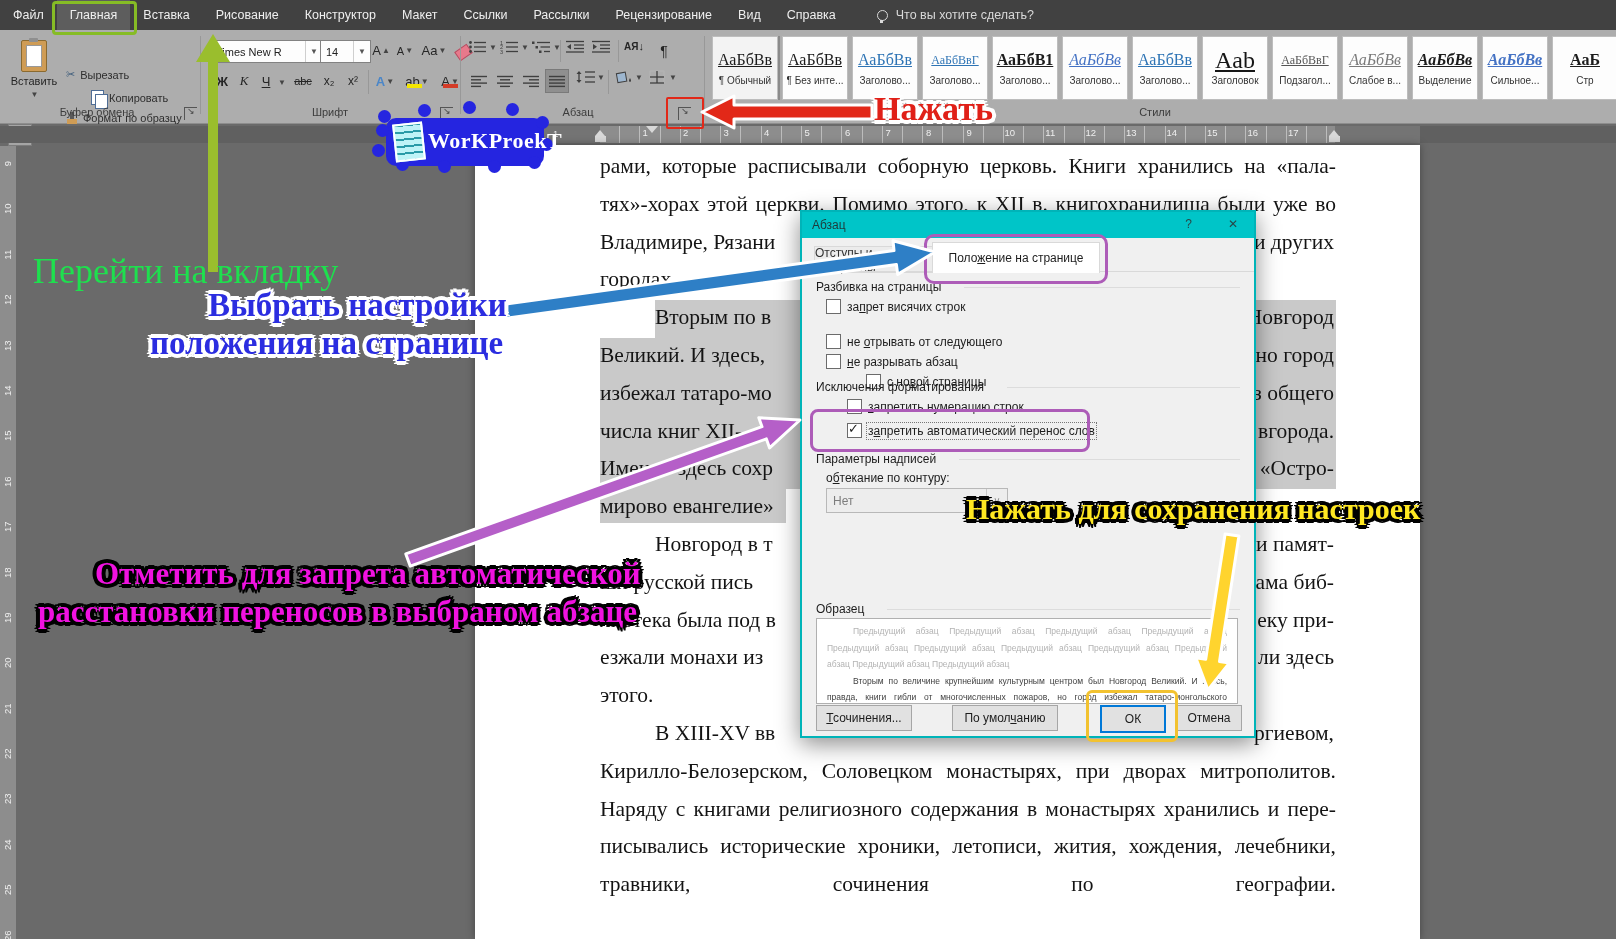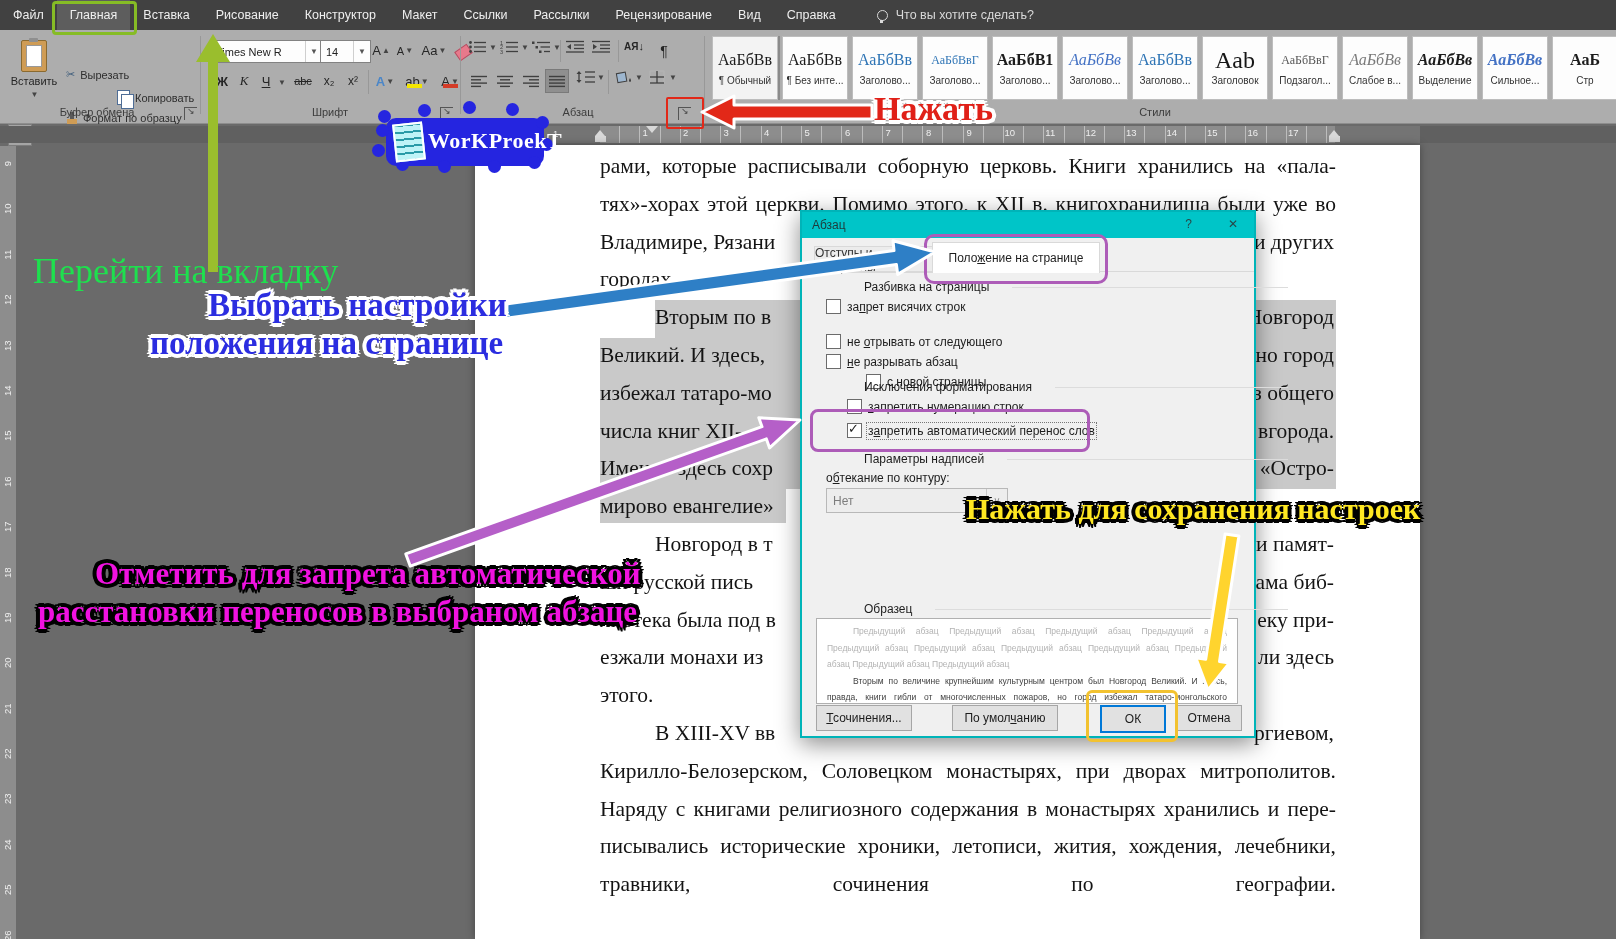--- a/index.html
+++ b/index.html
@@ -41,21 +41,21 @@
   .alic line{stroke:#3f3f3f;stroke-width:1.4;}
   .lic{width:20px;height:14px;}
   .lic line{stroke:#3f3f3f;stroke-width:1.3;}
   .lic circle{fill:#3f3f3f;}
   .lic text{font-size:5.5px;fill:#3f3f3f;font-family:"Liberation Sans",sans-serif;}
   .justify-on{background:#8f8f8f;outline:1px solid #7a7a7a;}
   
   .stylecard{width:64px;height:62px;background:#fdfdfd;border:1px solid #bdbdbd;margin-right:4px;flex:none;
     display:flex;flex-direction:column;align-items:center;justify-content:center;gap:6px;}
   .stylecard.sel{outline:2px solid #8a8a8a;background:#f3f3f3;}
-  .stylecard .smp{font-family:"Liberation Serif",serif;font-size:16px;line-height:18px;}
+  .stylecard .smp{font-family:"Liberation Serif",serif;font-size:16px;line-height:18px;text-decoration:underline;}
   .stylecard .slbl{font-size:10px;color:#333;max-width:60px;overflow:hidden;white-space:nowrap;}
   .smp.blk{color:#1c1c1c}.smp.blu{color:#2e74b5}.smp.blu-sm{color:#2e74b5;font-size:12px}
   .smp.bold{font-weight:bold;color:#1c1c1c}.smp.it-blu{font-style:italic;color:#4472c4}
   .smp.big{font-size:24px;color:#161616}.smp.sm{font-size:12px;color:#555}
   .smp.it-gy{font-style:italic;color:#7a7a7a}.smp.bi{font-weight:bold;font-style:italic;color:#1c1c1c}
   .smp.bib{font-weight:bold;font-style:italic;color:#4472c4}
 
   
   #corner{position:absolute;left:8px;top:124px;width:22px;height:20px;background:#a5a5a5;border:1px solid #7c7c7c;
     font-size:12px;color:#333;display:flex;align-items:center;justify-content:center;font-weight:bold;}
@@ -93,21 +93,21 @@
     border:2px solid #00b4b8;box-shadow:0 6px 22px rgba(0,0,0,.45);z-index:10;font-size:12px;color:#1d1d1d;}
   #dlgtitle{position:absolute;left:0;top:0;right:0;height:26px;background:var(--dlg-title,#00c5c8);
     display:flex;align-items:center;padding:0 10px;color:#1e3a3a;}
   #dlghelp{position:absolute;right:62px;top:5px;color:#274848;}
   #dlgclose{position:absolute;right:16px;top:5px;color:#274848;}
   .tabstrip{position:absolute;left:0;top:59px;width:100%;height:1px;background:#d9d9d9;}
   .dtab1{position:absolute;left:12px;top:34px;width:118px;height:25px;background:#ececec;border:1px solid #d9d9d9;
     display:flex;align-items:center;justify-content:center;color:#333;}
   .dtab2{position:absolute;left:130px;top:30px;width:166px;height:30px;background:#fff;border:1px solid #d9d9d9;border-bottom:none;
     display:flex;align-items:center;justify-content:center;z-index:2;}
-  .grp{position:absolute;left:14px;width:424px;display:flex;align-items:center;gap:23px;margin-left:48px;}
+  .grp{position:absolute;left:14px;width:424px;display:flex;align-items:center;gap:23px;}
   .grp .gline{flex:1;height:1px;background:#dcdcdc;}
   .cbrow{position:absolute;left:24px;display:flex;align-items:center;gap:6px;height:17px;}
   .cb{width:13px;height:13px;background:#fff;border:1px solid #6b6b6b;position:relative;flex:none;}
   .cbrow.chk .cb::after{content:"✓";position:absolute;left:0px;top:-3px;font-size:13px;color:#1d1d1d;}
   .cbrow.chk .cblbl{outline:1px dotted #777;outline-offset:1px;}
   .drop{position:absolute;left:24px;top:276px;width:180px;height:23px;background:#ededed;border:1px solid #b8b8b8;
     display:flex;align-items:center;color:#7d7d7d;}
   .drop .dtext{flex:1;padding-left:6px;}
   .drop .dbtn{width:20px;height:100%;border-left:1px solid #c8c8c8;display:flex;align-items:center;justify-content:center;color:#8a8a8a;font-size:10px;}
   #previewbox{position:absolute;left:14px;top:406px;width:422px;height:86px;background:#fff;border:1px solid #b0b0b0;
@@ -181,21 +181,21 @@
       <span>Вставить</span>
       <span class="mini">▼</span>
     </div>
     <div>
 
         <div class="small-row clipsmall" style="left: 66px; top: 38px; position: absolute;">
           <span class="ic" style="color: rgb(68, 97, 126);">✂</span>
           <span>Вырезать</span>
         </div>
 
-        <div class="small-row clipsmall" style="left: 74px; top: 60px; position: absolute; padding-left: 43px;">
+        <div class="small-row clipsmall" style="left: 48px; top: 60px; position: absolute; padding-left: 43px;">
           <span class="ic cpy"></span>
           <span>Копировать</span>
         </div>
 
         <div class="small-row clipsmall" style="left: 66px; top: 82px; position: absolute;">
           <span class="ic brush"></span>
           <span>Формат по образцу</span>
         </div>
       </div>
     <div class="grplabel" style="left:97px;">Буфер обмена</div>

